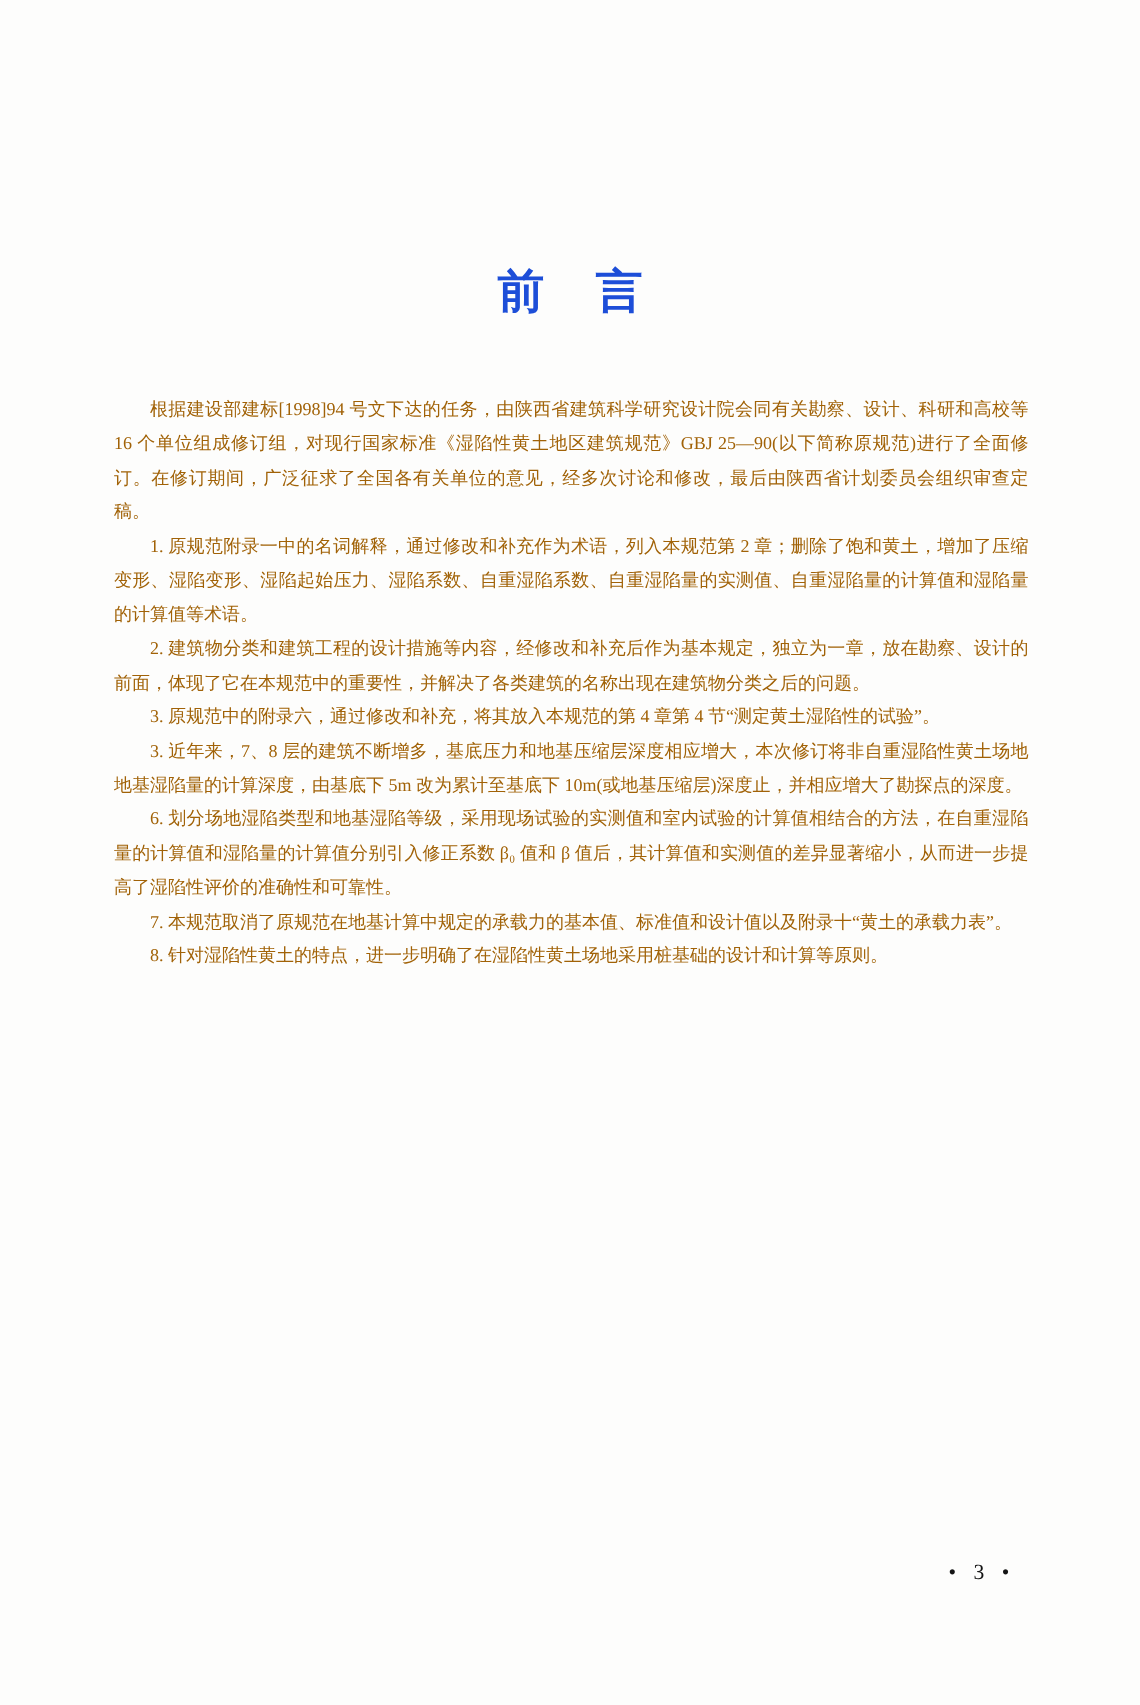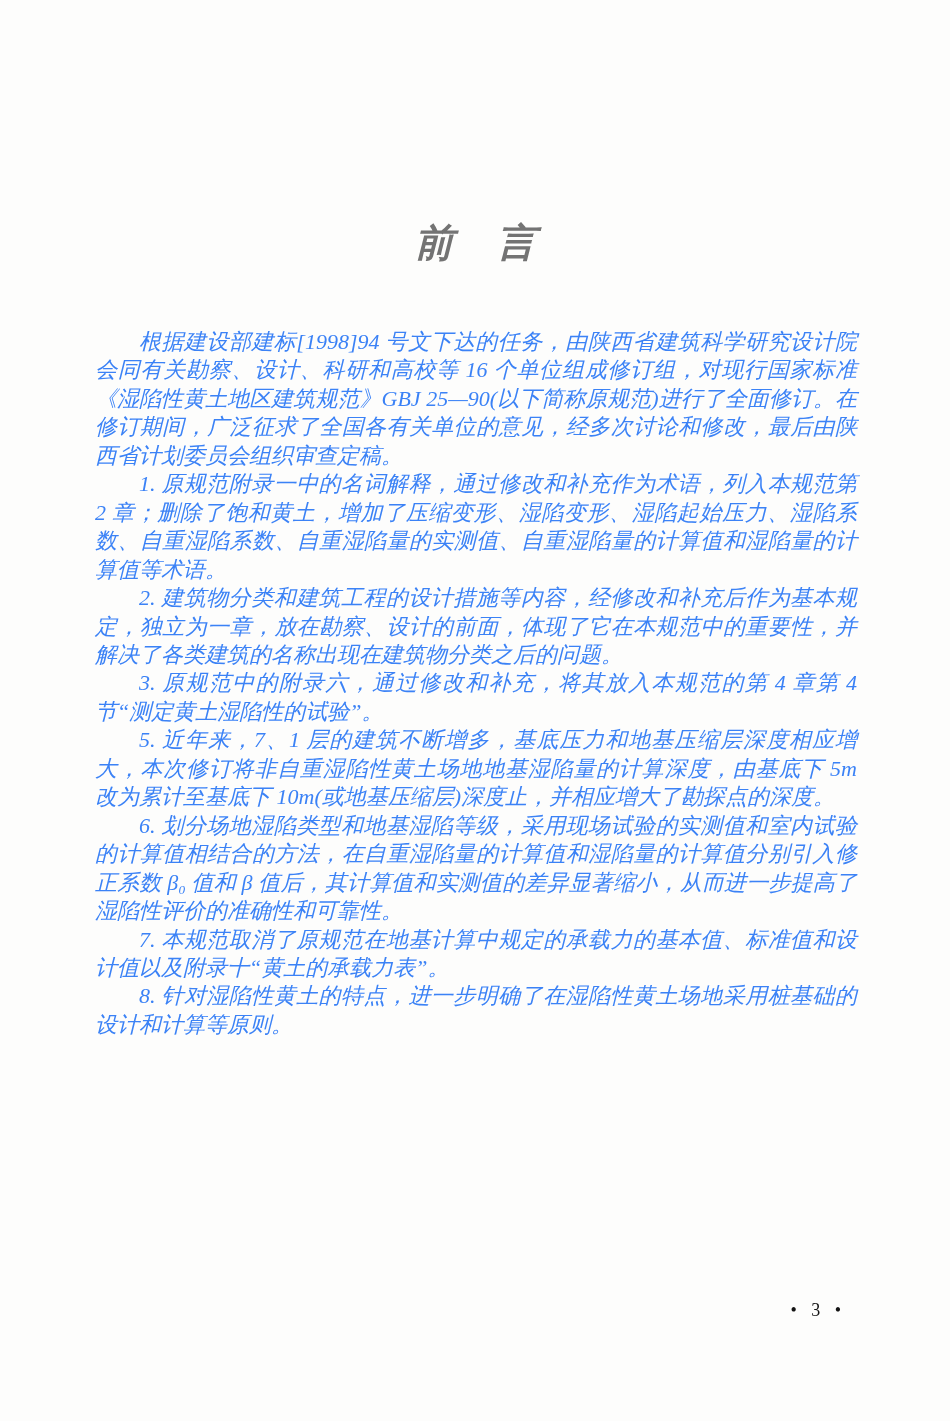--- a/index.html
+++ b/index.html
@@ -19,33 +19,31 @@
   .doc-title {
     position: absolute;
     top: 216px;
     left: 95px;
     width: 762px;
     margin: 0;
     text-align: center;
     font-size: 39px;
     font-weight: 600;
     letter-spacing: 2px;
-    color: #737373;
-    font-style: italic;
+    color: #1d4ed8;
   }
   .doc-content {
     position: absolute;
     top: 328px;
     left: 95px;
     width: 762px;
-    font-size: 22px;
+    font-size: 15px;
     line-height: 28.45px;
     text-align: justify;
-    color: #3b82f6;
-    font-style: italic;
+    color: #a16207;
   }
   .doc-content p {
     margin: 0;
     padding: 0;
     text-indent: 2em;
   }
   .page-number {
     position: absolute;
     top: 1300px;
     right: 104px;
@@ -60,21 +58,21 @@
 
 <div class="page">
 
   <h1 class="doc-title">前　言</h1>
 
   <div class="doc-content">
     <p>根据建设部建标[1998]94 号文下达的任务，由陕西省建筑科学研究设计院会同有关勘察、设计、科研和高校等 16 个单位组成修订组，对现行国家标准《湿陷性黄土地区建筑规范》GBJ 25—90(以下简称原规范)进行了全面修订。在修订期间，广泛征求了全国各有关单位的意见，经多次讨论和修改，最后由陕西省计划委员会组织审查定稿。</p>
     <p>1. 原规范附录一中的名词解释，通过修改和补充作为术语，列入本规范第 2 章；删除了饱和黄土，增加了压缩变形、湿陷变形、湿陷起始压力、湿陷系数、自重湿陷系数、自重湿陷量的实测值、自重湿陷量的计算值和湿陷量的计算值等术语。</p>
     <p>2. 建筑物分类和建筑工程的设计措施等内容，经修改和补充后作为基本规定，独立为一章，放在勘察、设计的前面，体现了它在本规范中的重要性，并解决了各类建筑的名称出现在建筑物分类之后的问题。</p>
     <p>3. 原规范中的附录六，通过修改和补充，将其放入本规范的第 4 章第 4 节“测定黄土湿陷性的试验”。</p>
-    <p>5. 近年来，7、1 层的建筑不断增多，基底压力和地基压缩层深度相应增大，本次修订将非自重湿陷性黄土场地地基湿陷量的计算深度，由基底下 5m 改为累计至基底下 10m(或地基压缩层)深度止，并相应增大了勘探点的深度。</p>
+    <p>3. 近年来，7、8 层的建筑不断增多，基底压力和地基压缩层深度相应增大，本次修订将非自重湿陷性黄土场地地基湿陷量的计算深度，由基底下 5m 改为累计至基底下 10m(或地基压缩层)深度止，并相应增大了勘探点的深度。</p>
     <p>6. 划分场地湿陷类型和地基湿陷等级，采用现场试验的实测值和室内试验的计算值相结合的方法，在自重湿陷量的计算值和湿陷量的计算值分别引入修正系数 β₀ 值和 β 值后，其计算值和实测值的差异显著缩小，从而进一步提高了湿陷性评价的准确性和可靠性。</p>
     <p>7. 本规范取消了原规范在地基计算中规定的承载力的基本值、标准值和设计值以及附录十“黄土的承载力表”。</p>
     <p>8. 针对湿陷性黄土的特点，进一步明确了在湿陷性黄土场地采用桩基础的设计和计算等原则。</p>
   </div>
 
   <div class="page-number">• 3 •</div>
 
 </div>
 
 </body></html>

